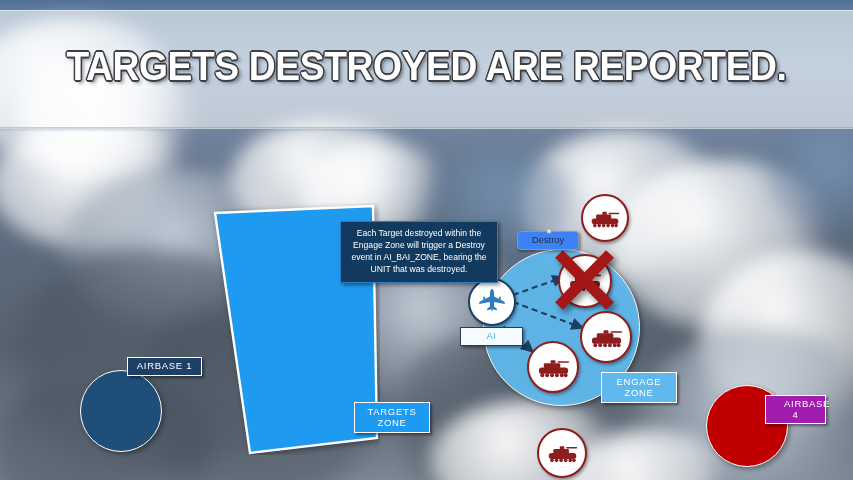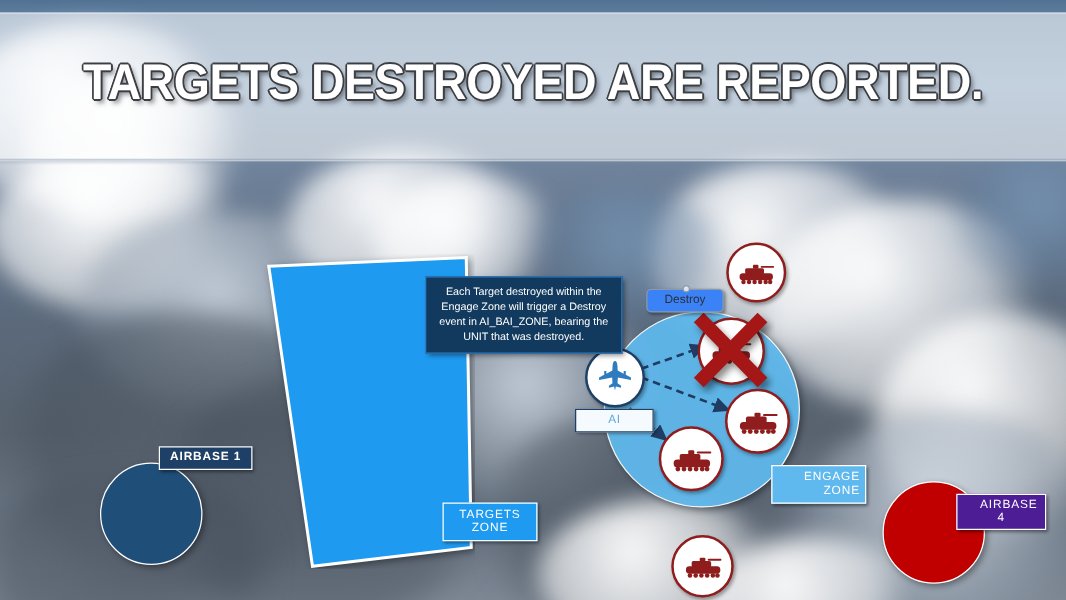--- a/index.html
+++ b/index.html
@@ -57,40 +57,38 @@
   }
 
   
   .lbl{position:absolute;box-sizing:border-box;text-align:center;line-height:1.12;}
 
   .lbl-airbase1{
     left:127px;top:357px;width:75px;padding:3px 4px;
     background:#1e3f66;border:1.5px solid #ffffff;
     color:#ffffff;font-size:9.5px;letter-spacing:.7px;
     box-shadow:1.5px 1.5px 2.5px rgba(0,0,0,.45);
-    font-weight:bold;
   }
   .lbl-airbase4{
-    left:765px;top:395px;width:72px;padding:3px 18px;
-    background:#4c1d95;border:1.5px solid #ffffff;
+    left:765px;top:395px;width:61px;padding:3px 18px;
+    background:#a21caf;border:1.5px solid #ffffff;
     color:#ffffff;font-size:9.5px;letter-spacing:.7px;
     box-shadow:1.5px 1.5px 2.5px rgba(0,0,0,.45);
   }
   .lbl-patrol{
     left:354px;top:402px;width:76px;padding:4px 4px;
     background:#1e9bf0;border:1.5px solid #ffffff;
     color:#ffffff;font-size:9.5px;letter-spacing:.7px;
     box-shadow:1.5px 1.5px 2.5px rgba(0,0,0,.45);
   }
   .lbl-engage{
-    left:617px;top:372px;width:76px;padding:4px 4px;
+    left:601px;top:372px;width:76px;padding:4px 4px;
     background:#5fb9ee;border:1.5px solid #ffffff;
     color:#ffffff;font-size:9.5px;letter-spacing:.7px;
     box-shadow:1.5px 1.5px 2.5px rgba(0,0,0,.45);
-    text-align:right;
   }
   .lbl-ai{
     left:460px;top:327px;width:63px;padding:3px 4px;
     background:#f4fafe;border:1.5px solid #1e3f66;
     color:#5fa8dd;font-size:9.5px;letter-spacing:.5px;
     box-shadow:1.5px 1.5px 2.5px rgba(0,0,0,.4);
     text-align:center;
   }
   .lbl-destroy{
     left:517px;top:231px;width:62px;padding:3px 4px;

